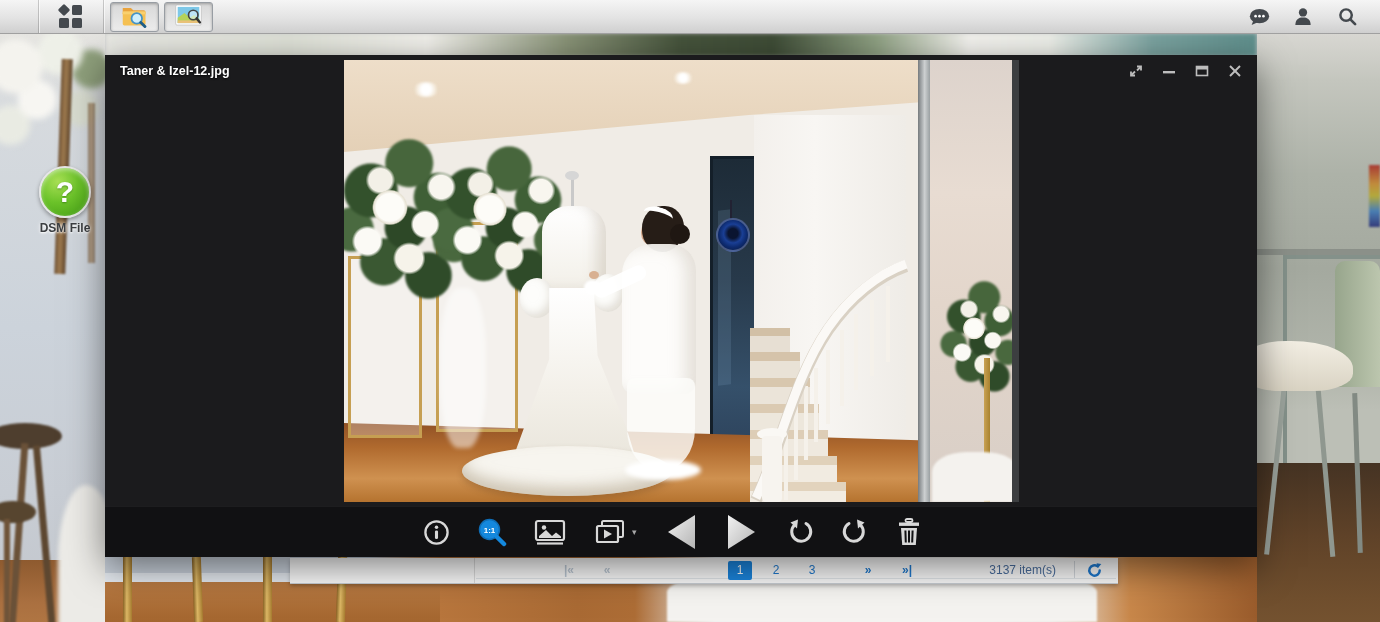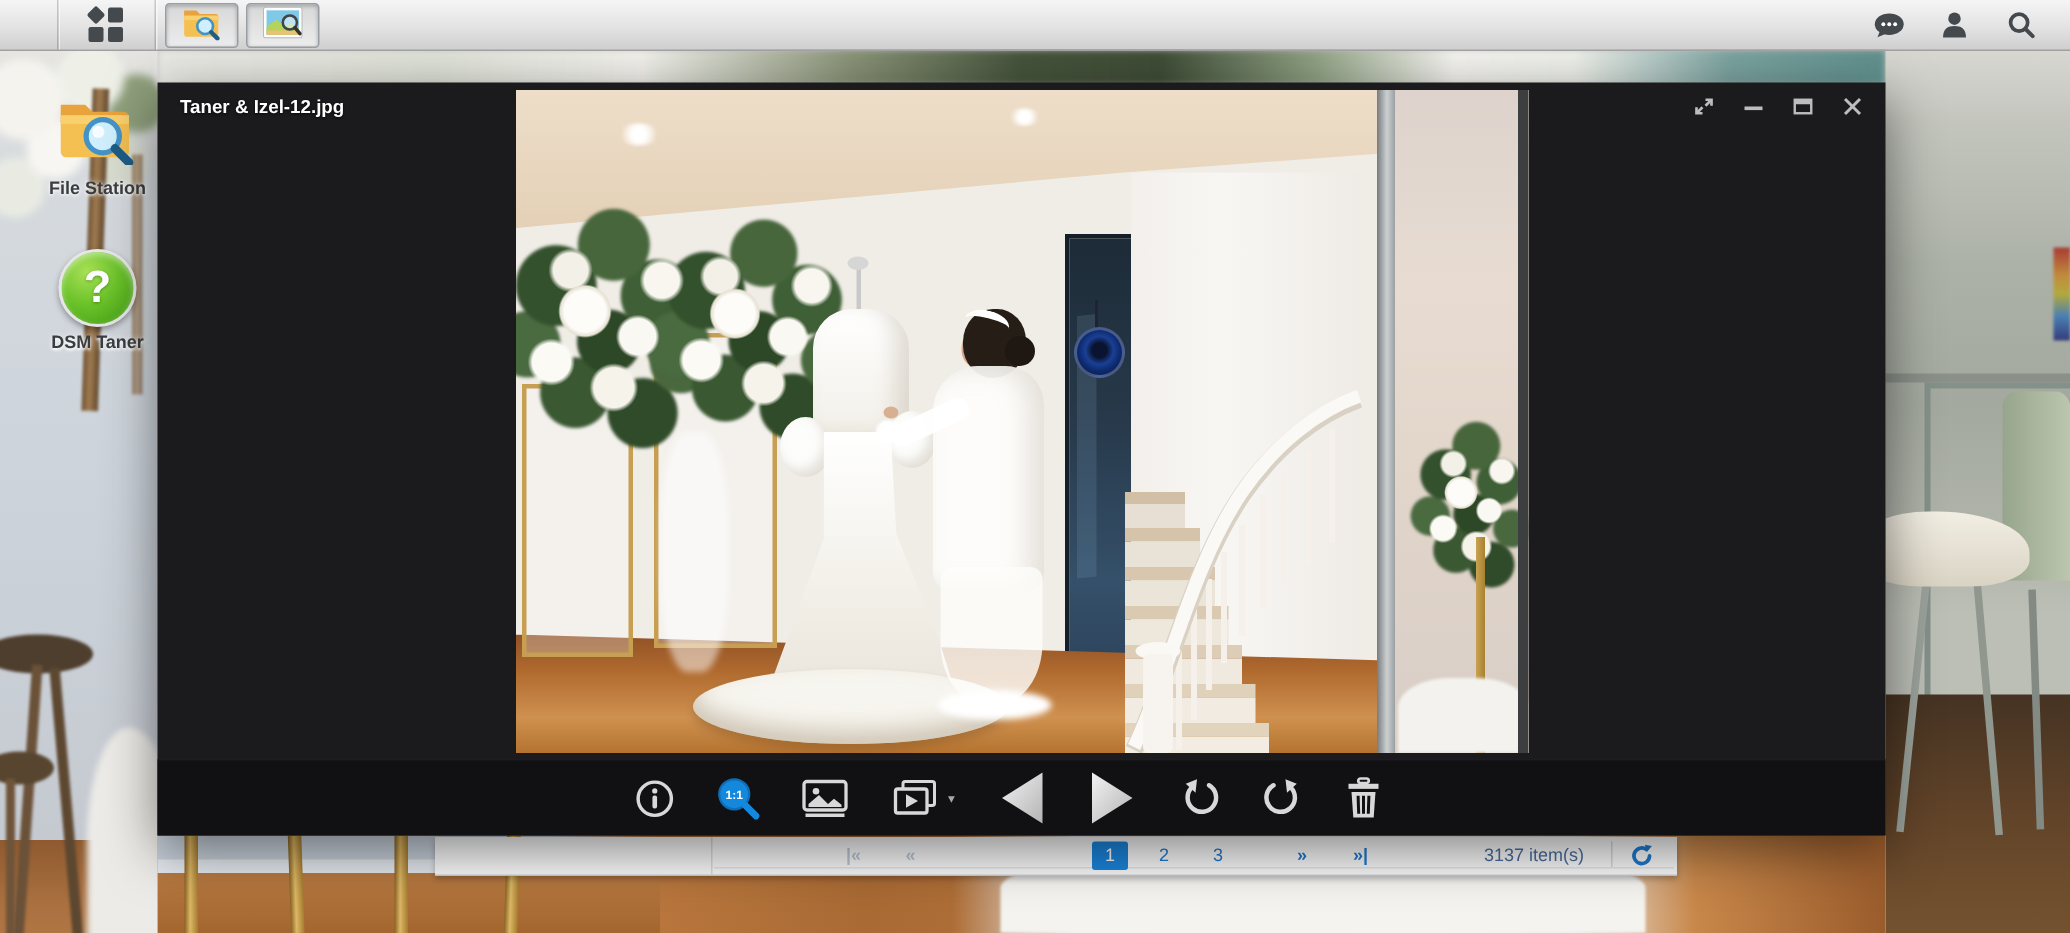--- a/index.html
+++ b/index.html
@@ -287,37 +287,24 @@
       </span>
       <span class="tb-icon">
         <svg width="19" height="19" viewBox="0 0 20 20">
           <circle cx="8.5" cy="8.5" r="6" fill="none" stroke="#44494e" stroke-width="2.6"></circle>
           <line x1="13" y1="13" x2="18" y2="18" stroke="#44494e" stroke-width="2.8" stroke-linecap="round"></line>
         </svg>
       </span>
     </div>
   </div>
 
-  <div class="dk" style="left:23px;top:60px;">
-    <span>
-      <svg width="56" height="50" viewBox="0 0 48 42">
-        <path d="M3 8 h14 l4 4 h18 a3 3 0 0 1 3 3 v3 H3 z" fill="#e9a33d"></path>
-        <rect x="3" y="14" width="39" height="24" rx="3" fill="#f5c052"></rect>
-        <rect x="3" y="14" width="39" height="5" fill="#f9d06e"></rect>
-        <circle cx="27" cy="26" r="9.5" fill="#cfeffc" stroke="#4593c6" stroke-width="3"></circle>
-        <circle cx="24.5" cy="23.5" r="3.5" fill="#ffffff" opacity=".8"></circle>
-        <line x1="34" y1="33" x2="42" y2="41" stroke="#1e5d86" stroke-width="5" stroke-linecap="round"></line>
-      </svg>
-    </span>
-    <div class="dk-label">File Station</div>
-  </div>
 
   <div class="dk" style="left:23px;top:166px;">
     <div class="help-circle">?</div>
-    <div class="dk-label">DSM Taner</div>
+    <div class="dk-label">DSM File</div>
   </div>
 
   <div class="sb">
     <div class="sb-div"></div>
     <div class="sb-innerline"></div>
 
     <span class="sb-nav disabled" style="left:266px;width:26px;">|«</span>
     <span class="sb-nav disabled" style="left:306px;width:22px;">«</span>
 
     <span class="sb-page current" style="left:438px;">1</span>

